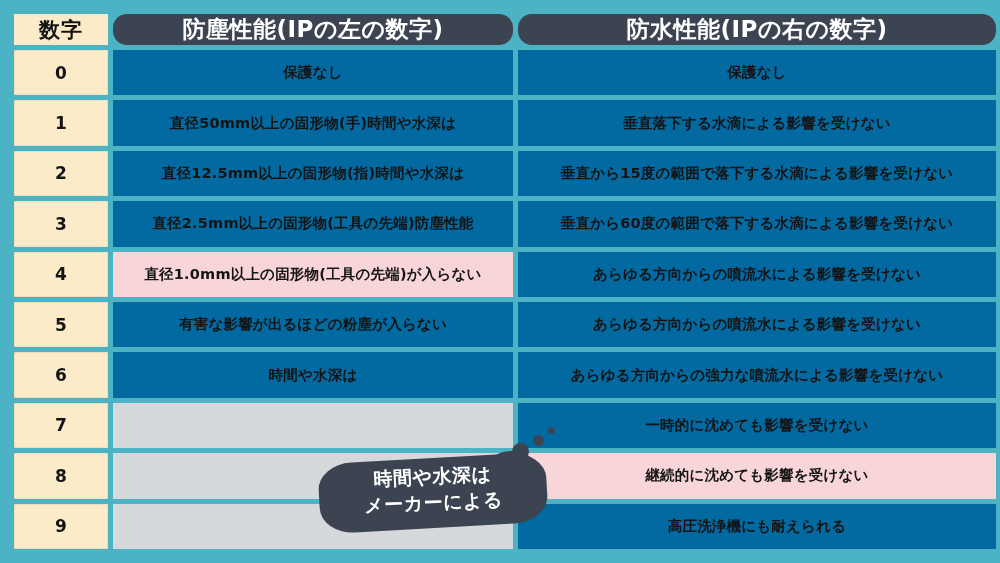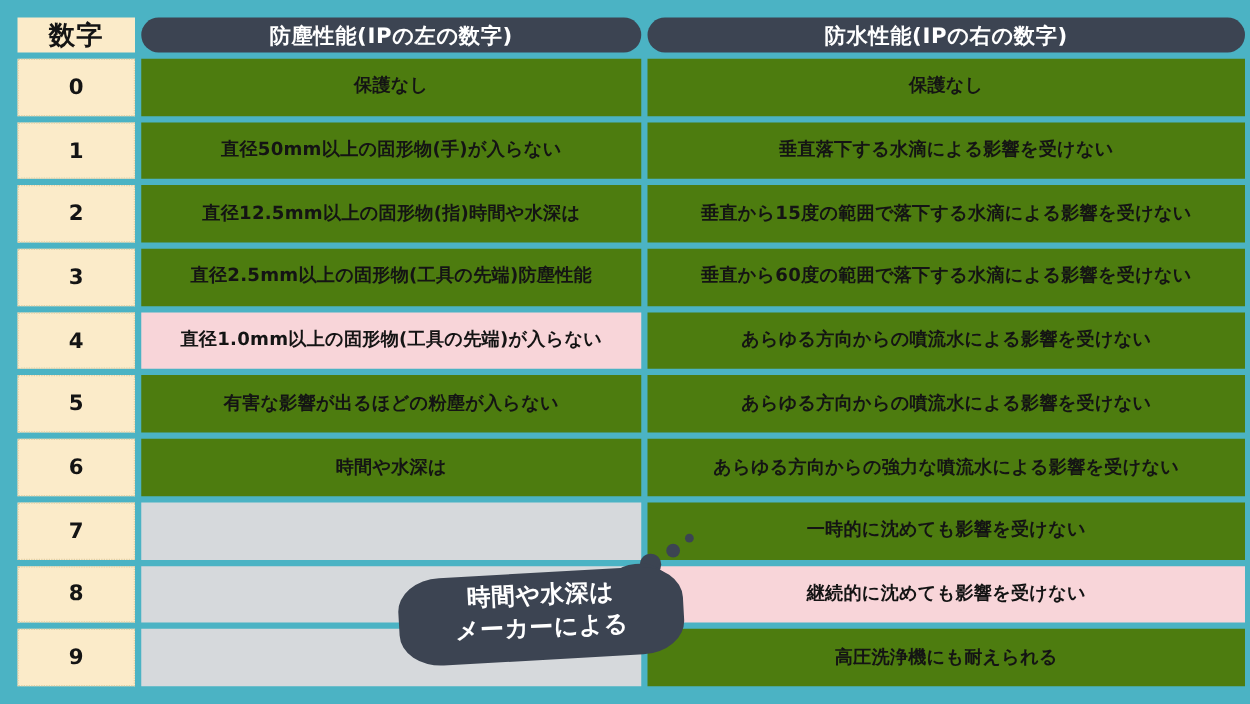--- a/index.html
+++ b/index.html
@@ -42,42 +42,42 @@
     font-size: 21px;
     font-weight: bold;
     text-align: center;
     vertical-align: middle;
     letter-spacing: 1px;
   }
 
   th.dark-head {
     background: #3c4452;
     color: #ffffff;
-    font-size: 17px;
+    font-size: 23px;
     font-weight: bold;
     text-align: center;
     vertical-align: middle;
     letter-spacing: 0.5px;
     border-radius: 14px;
   }
 
   
   td.num-cell {
     background: #fbebc9;
     color: #141414;
     font-size: 17px;
     font-weight: bold;
     text-align: center;
     vertical-align: middle;
     border: 1px dotted #e2cfa4;
   }
 
   
   td.body-cell {
-    background: #4d7c0f;
+    background: #0369a1;
     color: #141414;
     font-size: 14.5px;
     font-weight: bold;
     text-align: center;
     vertical-align: middle;
     padding: 2px 6px;
     letter-spacing: 0.2px;
     line-height: 1.3;
   }
 
@@ -162,21 +162,21 @@
     <tbody>
 
       <tr>
         <td class="num-cell">0</td>
         <td class="body-cell">保護なし</td>
         <td class="body-cell">保護なし</td>
       </tr>
 
       <tr>
         <td class="num-cell">1</td>
-        <td class="body-cell">直径50mm以上の固形物(手)が入らない</td>
+        <td class="body-cell">直径50mm以上の固形物(手)時間や水深は</td>
         <td class="body-cell">垂直落下する水滴による影響を受けない</td>
       </tr>
 
       <tr>
         <td class="num-cell">2</td>
         <td class="body-cell">直径12.5mm以上の固形物(指)時間や水深は</td>
         <td class="body-cell">垂直から15度の範囲で落下する水滴による影響を受けない</td>
       </tr>
 
       <tr>

